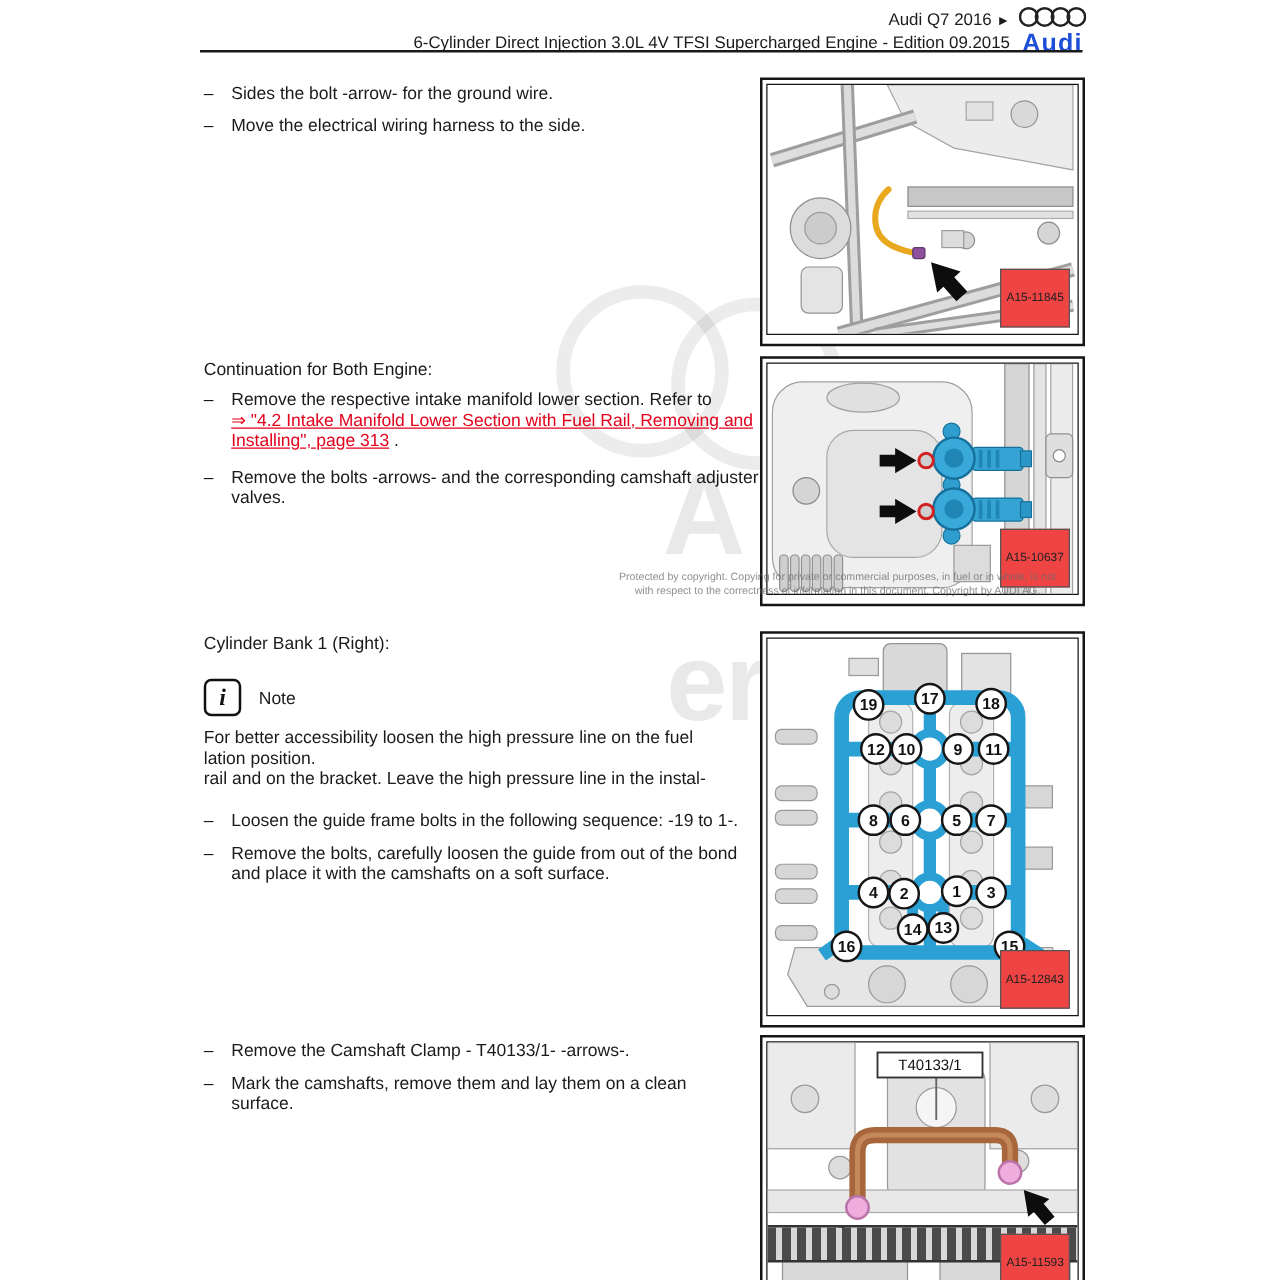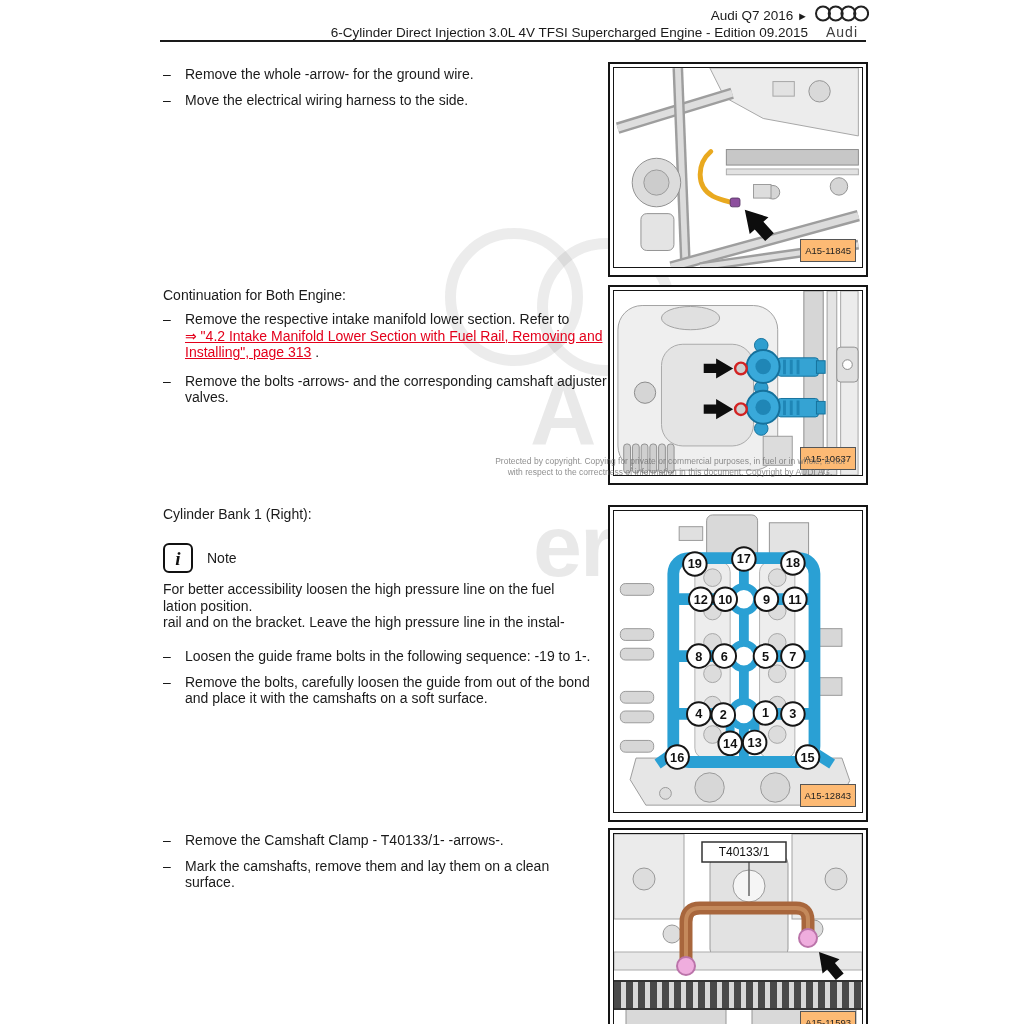--- a/index.html
+++ b/index.html
@@ -4,21 +4,21 @@
 <style>
   html,body{margin:0;padding:0;background:#fff;}
   .page{position:relative;width:1024px;height:1024px;background:#fff;overflow:hidden;
         font-family:"Liberation Sans",sans-serif;color:#1a1a1a;}
   
   .hdr-text{position:absolute;top:8px;left:160px;width:648px;text-align:right;
             font-size:13.5px;line-height:16.5px;z-index:2;}
   .hdr-arrow{font-size:11px;}
   .brand-box{position:absolute;top:4px;left:814px;width:56px;text-align:center;z-index:2;}
   .rings{display:block;margin:0 auto;}
-  .brand-word{font-weight:400;font-size:14px;letter-spacing:1px;color:#404040;margin-top:1px;}
+  .brand-word{font-weight:700;font-size:20px;letter-spacing:1px;color:#1d4ed8;margin-top:1px;}
   .hdr-rule{position:absolute;top:40px;left:160px;width:706px;height:2px;background:#1a1a1a;z-index:2;}
   
   .wm{position:absolute;z-index:0;}
   .wm-ring{width:116px;height:116px;border:11px solid rgba(70,70,70,.10);border-radius:50%;}
   .wm-letter{font-weight:700;color:rgba(70,70,70,.12);}
   .wm-copy{position:absolute;left:460px;top:456px;width:420px;text-align:center;z-index:2;
            font-size:8.5px;line-height:11px;color:rgba(105,105,105,.75);white-space:nowrap;}
   
   .tblock{position:absolute;left:163px;z-index:2;font-size:14px;line-height:16.5px;}
   .li{display:flex;gap:9px;margin-bottom:9px;}
@@ -29,22 +29,22 @@
   .note-row{display:flex;align-items:center;gap:14px;}
   .note-icon{width:26px;height:26px;border:2.5px solid #111;border-radius:6px;
              display:flex;align-items:center;justify-content:center;flex:none;}
   .note-glyph{font-family:"Liberation Serif",serif;font-weight:700;font-style:italic;
               font-size:19px;line-height:1;color:#111;}
   .note-text{}
   
   .fig{position:absolute;left:608px;width:260px;border:2px solid #151515;background:#fff;
        padding:3px;box-sizing:border-box;z-index:1;}
   .fig-inner{position:relative;border:1px solid #151515;background:#fff;overflow:hidden;}
-  .fig-label{position:absolute;right:6px;bottom:5px;border:1px solid #555;background:#fdba74;
-             font-size:9.5px;line-height:13px;padding:4px 4px;color:#222;white-space:nowrap;margin-top:37px;}
+  .fig-label{position:absolute;right:6px;bottom:5px;border:1px solid #555;background:#ef4444;
+             font-size:9.5px;line-height:13px;padding:16px 4px;color:#222;white-space:nowrap;margin-top:37px;}
   .gear-band{position:absolute;left:0;right:0;top:146px;height:26px;
              background:repeating-linear-gradient(90deg,#4a4a4a 0 7px,#d8d8d8 7px 12px);
              border-top:2px solid #333;border-bottom:2px solid #333;}
   .seq-c{fill:#fff;stroke:#161616;stroke-width:2;}
   .seq-t{font:600 13px "Liberation Sans",sans-serif;fill:#111;}
   .arrow{fill:#0d0d0d;}
 </style>
 </head>
 <body>
 
@@ -74,21 +74,21 @@
   <div class="hdr-rule"></div>
 
   <div class="wm wm-ring" style="left:445px;top:228px;"></div>
   <div class="wm wm-ring" style="left:537px;top:238px;"></div>
   <div class="wm wm-letter" style="left:530px;top:360px;font-size:92px;">A</div>
   <div class="wm wm-letter" style="left:533px;top:495px;font-size:88px;letter-spacing:-2px;">erW</div>
 
   <div class="tblock" style="top:66px;width:452px;">
     <div class="li">
       <span class="dash">–</span>
-      <div class="li-text">Remove the whole -arrow- for the ground wire.</div>
+      <div class="li-text">Sides the bolt -arrow- for the ground wire.</div>
     </div>
     <div class="li">
       <span class="dash">–</span>
       <div class="li-text">Move the electrical wiring harness to the side.</div>
     </div>
   </div>
 
   <div class="tblock sec-title" style="top:287px;width:452px;">Continuation for Both Engine:</div>
 
   <div class="tblock" style="top:311px;width:455px;">

